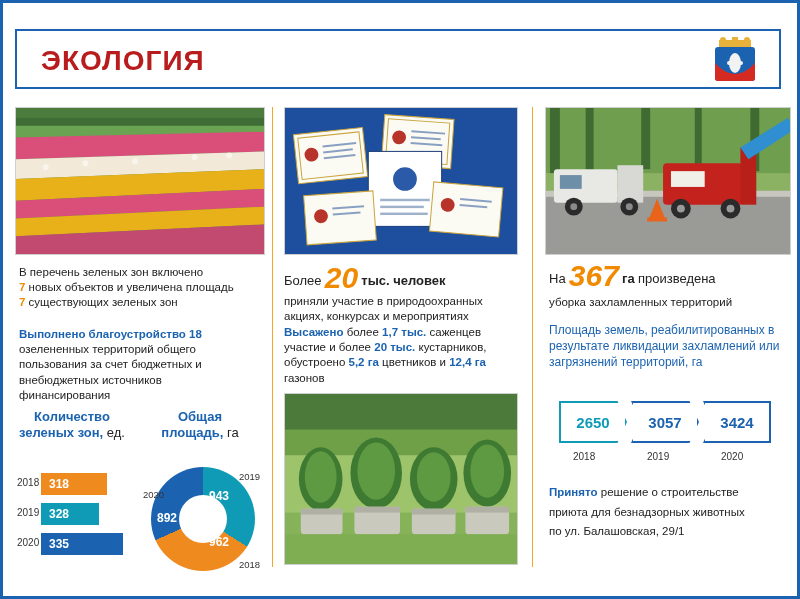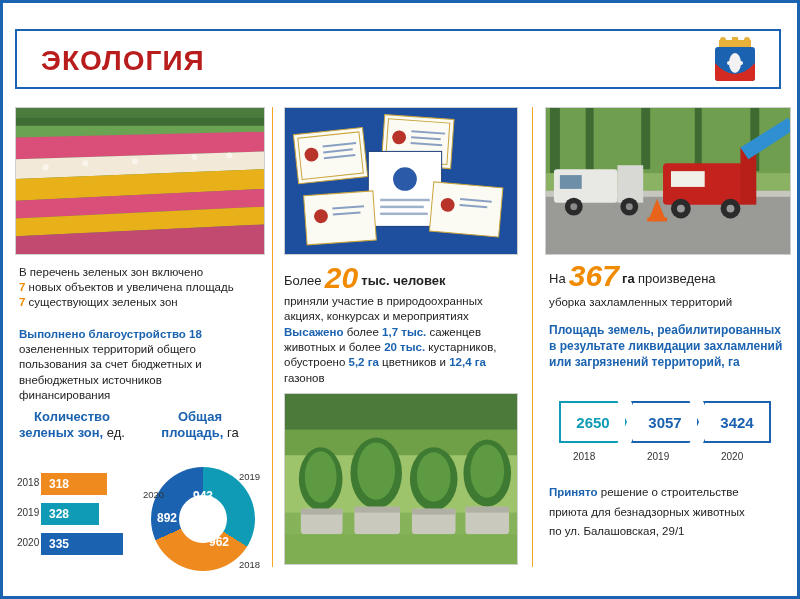--- a/index.html
+++ b/index.html
@@ -161,21 +161,21 @@
       <span class="bar-year">2020</span>
       <div class="bar" style="width:82px;background:#1b63b0;">335</div>
     </div>
   </div>
 
   <div style="position:absolute;left:140px;top:460px;width:120px;height:110px;">
     <div class="donut" style="left:8px;top:4px;
         background:conic-gradient(#0f9bb5 0deg 122deg,#ef8a1f 122deg 246deg,#1b63b0 246deg 360deg);">
       <div class="donut-hole"></div>
     </div>
-    <div class="dlabel" style="left:50px;top:26px;color:#ffffff;">943</div>
+    <div class="dlabel" style="left:66px;top:26px;color:#ffffff;">943</div>
     <div class="dlabel" style="left:66px;top:72px;color:#ffffff;">962</div>
     <div class="dlabel" style="left:14px;top:48px;color:#ffffff;">892</div>
     <div class="dyear" style="left:96px;top:8px;">2019</div>
     <div class="dyear" style="left:96px;top:96px;">2018</div>
     <div class="dyear" style="left:0px;top:26px;">2020</div>
   </div>
 
   <div class="photo p2">
     <svg width="100%" height="100%" viewBox="0 0 234 148" preserveAspectRatio="none">
       <rect width="234" height="148" fill="#1e4f9e"></rect>
@@ -227,21 +227,21 @@
   </div>
 
   <div class="tx" style="left:281px;top:322px;width:238px;">
     <div>
       <span class="blue-b">Высажено</span>
       <span>более</span>
       <span class="blue-b">1,7 тыс.</span>
       <span>саженцев</span>
     </div>
     <div>
-      <span>животных и более</span>
+      <span>участие и более</span>
       <span class="blue-b">20 тыс.</span>
       <span>кустарников,</span>
     </div>
     <div>
       <span>обустроено</span>
       <span class="blue-b">5,2 га</span>
       <span>цветников и</span>
       <span class="blue-b">12,4 га</span>
     </div>
     <div>газонов</div>
@@ -325,21 +325,21 @@
   <div class="tx" style="left:546px;top:256px;width:240px;">
     <div style="line-height:1.1;">
       <span class="mid">На</span>
       <span class="big-num">367</span>
       <span class="b mid">га</span>
       <span class="mid">произведена</span>
     </div>
     <div style="margin-top:3px;">уборка захламленных территорий</div>
   </div>
 
-  <div class="tx" style="left:546px;top:320px;width:240px;font-weight:bold;color:#1b63b0;font-size:12px;">Площадь земель, реабилитированных в результате ликвидации захламлений или загрязнений территорий, га</div>
+  <div class="tx" style="left:546px;top:320px;width:240px;font-weight:normal;color:#1b63b0;font-size:12px;">Площадь земель, реабилитированных в результате ликвидации захламлений или загрязнений территорий, га</div>
 
   <div style="position:absolute;left:556px;top:398px;width:230px;height:72px;">
     <div class="chev c1" style="left:0;top:0;">2650</div>
     <div class="chev c2" style="left:72px;top:0;">3057</div>
     <div class="chev c3" style="left:144px;top:0;">3424</div>
     <div class="chev-year" style="left:14px;top:50px;">2018</div>
     <div class="chev-year" style="left:88px;top:50px;">2019</div>
     <div class="chev-year" style="left:162px;top:50px;">2020</div>
   </div>
 

